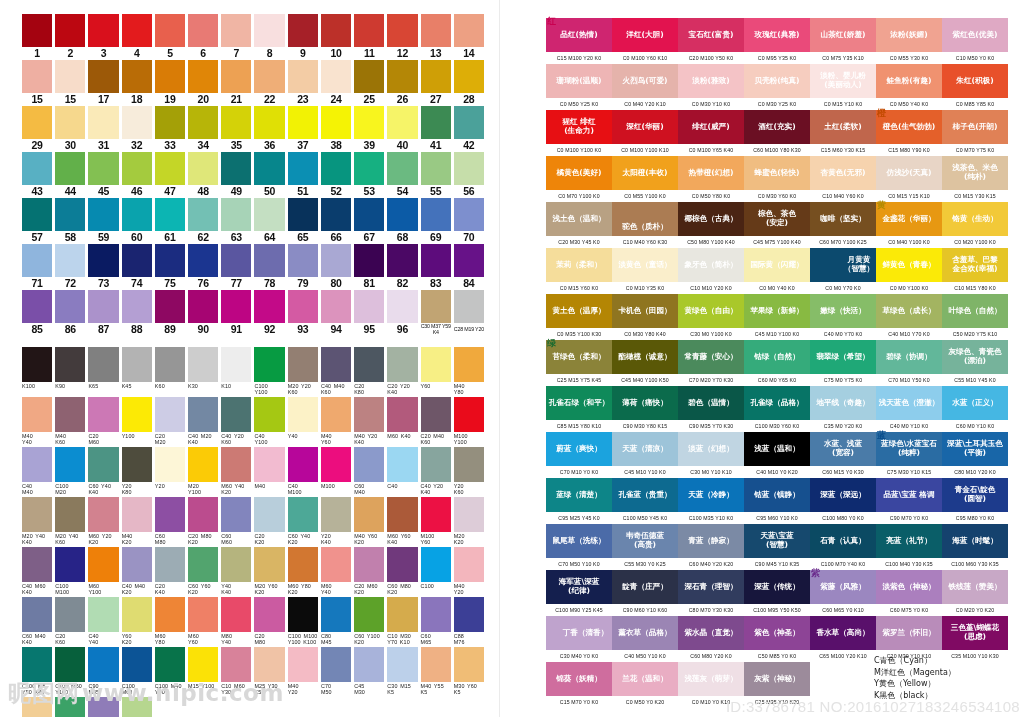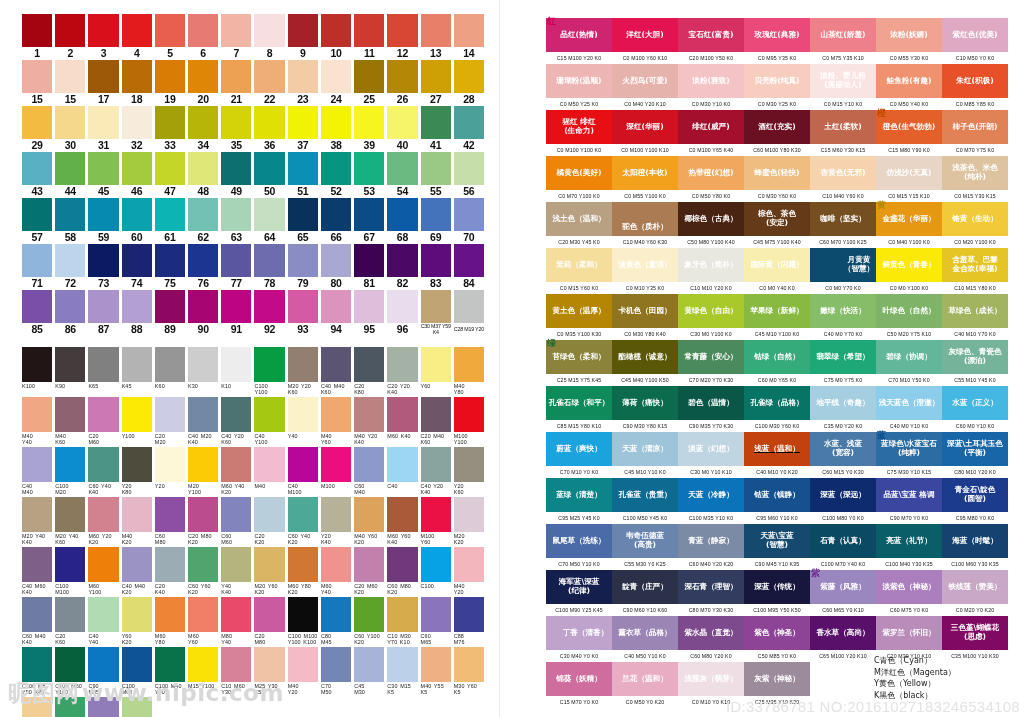--- a/index.html
+++ b/index.html
@@ -1290,30 +1290,30 @@
           </div>
           <div class="mcmyk">C45 M10 Y100 K0</div>
         </div>
         <div class="mcell">
           <div class="msw" style="background: rgb(134, 189, 104);">
             <span class="mname" style="color: rgb(255, 255, 255);">嫩绿（快活）</span>
           </div>
           <div class="mcmyk">C40 M0 Y70 K0</div>
         </div>
         <div class="mcell">
+          <div class="msw" style="background: rgb(163, 180, 97);">
+            <span class="mname" style="color: rgb(255, 255, 255);">草绿色（成长）</span>
+          </div>
+          <div class="mcmyk">C40 M10 Y70 K0</div>
+        </div>
+        <div class="mcell">
           <div class="msw" style="background: rgb(127, 180, 104);">
             <span class="mname" style="color: rgb(255, 255, 255);">叶绿色（自然）</span>
           </div>
           <div class="mcmyk">C50 M20 Y75 K10</div>
-        </div>
-        <div class="mcell">
-          <div class="msw" style="background: rgb(163, 180, 97);">
-            <span class="mname" style="color: rgb(255, 255, 255);">草绿色（成长）</span>
-          </div>
-          <div class="mcmyk">C40 M10 Y70 K0</div>
         </div>
         <div class="mcell">
           <div class="msw" style="background: rgb(139, 131, 57);">
             <span class="hue-tag" style="color: rgb(29, 107, 47);">绿</span>
             <span class="mname" style="color: rgb(255, 255, 255);">苔绿色（柔和）</span>
           </div>
           <div class="mcmyk">C25 M15 Y75 K45</div>
         </div>
         <div class="mcell">
           <div class="msw" style="background: rgb(90, 88, 7);">
@@ -1406,21 +1406,21 @@
           </div>
           <div class="mcmyk">C45 M10 Y10 K0</div>
         </div>
         <div class="mcell">
           <div class="msw" style="background: rgb(192, 213, 226);">
             <span class="mname" style="color: rgb(255, 255, 255);">淡蓝（幻想）</span>
           </div>
           <div class="mcmyk">C30 M0 Y10 K10</div>
         </div>
         <div class="mcell">
-          <div class="msw" style="background: #c2410c; text-decoration: underline;">
+          <div class="msw" style="background: #000000;">
             <span class="mname" style="color: rgb(255, 255, 255);">浅蓝（温和）</span>
           </div>
           <div class="mcmyk">C40 M10 Y0 K20</div>
         </div>
         <div class="mcell">
           <div class="msw" style="background: rgb(74, 123, 168);">
             <span class="mname" style="color: rgb(255, 255, 255);">水蓝、浅蓝
 (宽容)</span>
           </div>
           <div class="mcmyk">C60 M15 Y0 K30</div>

